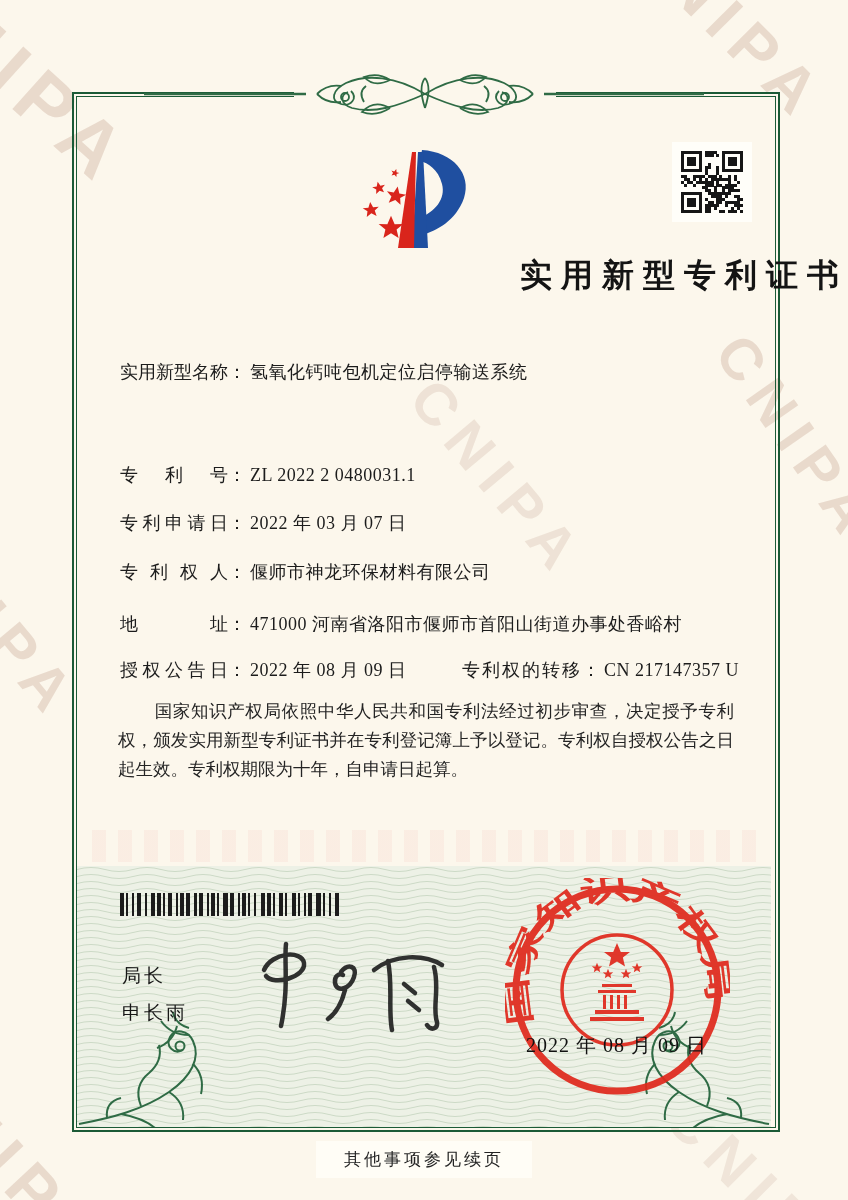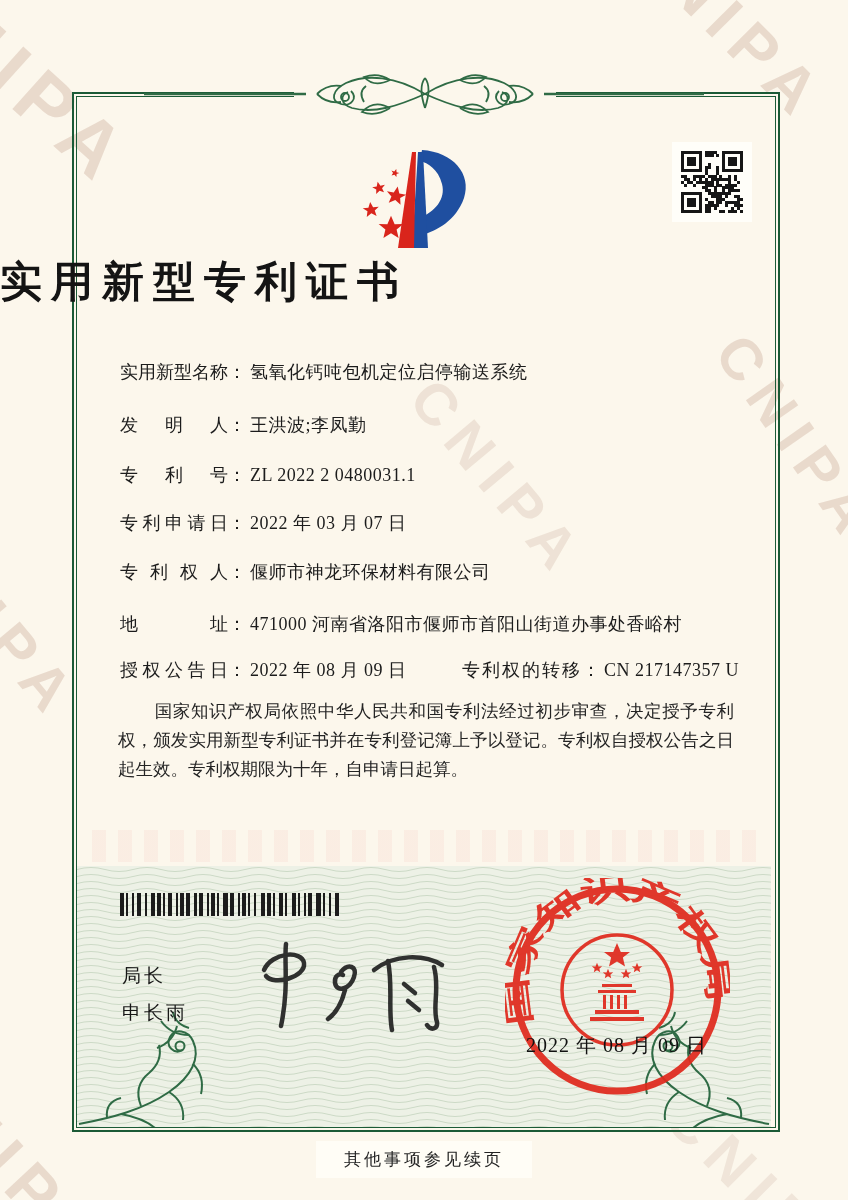--- a/index.html
+++ b/index.html
@@ -11,21 +11,21 @@
       user-select:none;pointer-events:none;}
   
   .border-outer{position:absolute;left:72px;top:92px;width:704px;height:1036px;
                 border:2.5px solid #1b5a36;}
   .border-inner{position:absolute;left:2px;top:2px;right:2px;bottom:2px;border:1px solid #1b5a36;}
   
   .cert-no{position:absolute;left:120px;top:152px;font-size:17px;letter-spacing:3px;color:#222;}
   .logo{position:absolute;left:350px;top:136px;}
   .qr-box{position:absolute;left:672px;top:142px;width:80px;height:80px;background:#fffef9;
           display:flex;align-items:center;justify-content:center;}
-  .title{position:absolute;left:0;top:254px;width:848px;text-align:left;font-size:42px;
+  .title{position:absolute;left:0;top:254px;width:848px;text-align:right;font-size:32px;
          font-weight:bold;letter-spacing:9px;color:#141414;}
   
   .field-row{position:absolute;left:120px;width:630px;font-size:18px;white-space:nowrap;}
   .flabel{display:inline-block;width:108px;text-align:justify;text-align-last:justify;
           vertical-align:bottom;}
   .colon{display:inline-block;margin-right:4px;}
   .fvalue{letter-spacing:.5px;}
   .fvalue.w1{display:inline-block;width:212px;}
   
   .paras{position:absolute;left:118px;top:697px;width:616px;font-size:17.5px;line-height:29px;
@@ -277,23 +277,20 @@
           <rect fill="#161616" x="5.9" y="47.2" width="8.9" height="8.9"></rect>
         </g>
     </svg>
   </div>
 
   <div class="title">实用新型专利证书</div>
 
   <div class="field-row" style="top:360px">
     <span class="flabel">实用新型名称</span><span class="colon">：</span><span class="fvalue">氢氧化钙吨包机定位启停输送系统</span>
   </div>
-  <div class="field-row" style="top:413px">
-    <span class="flabel">发明人</span><span class="colon">：</span><span class="fvalue">王洪波;李凤勤</span>
-  </div>
   <div class="field-row" style="top:463px">
     <span class="flabel">专利号</span><span class="colon">：</span><span class="fvalue">ZL 2022 2 0480031.1</span>
   </div>
   <div class="field-row" style="top:511px">
     <span class="flabel">专利申请日</span><span class="colon">：</span><span class="fvalue">2022 年 03 月 07 日</span>
   </div>
   <div class="field-row" style="top:560px">
     <span class="flabel">专利权人</span><span class="colon">：</span><span class="fvalue">偃师市神龙环保材料有限公司</span>
   </div>
   <div class="field-row" style="top:612px">

